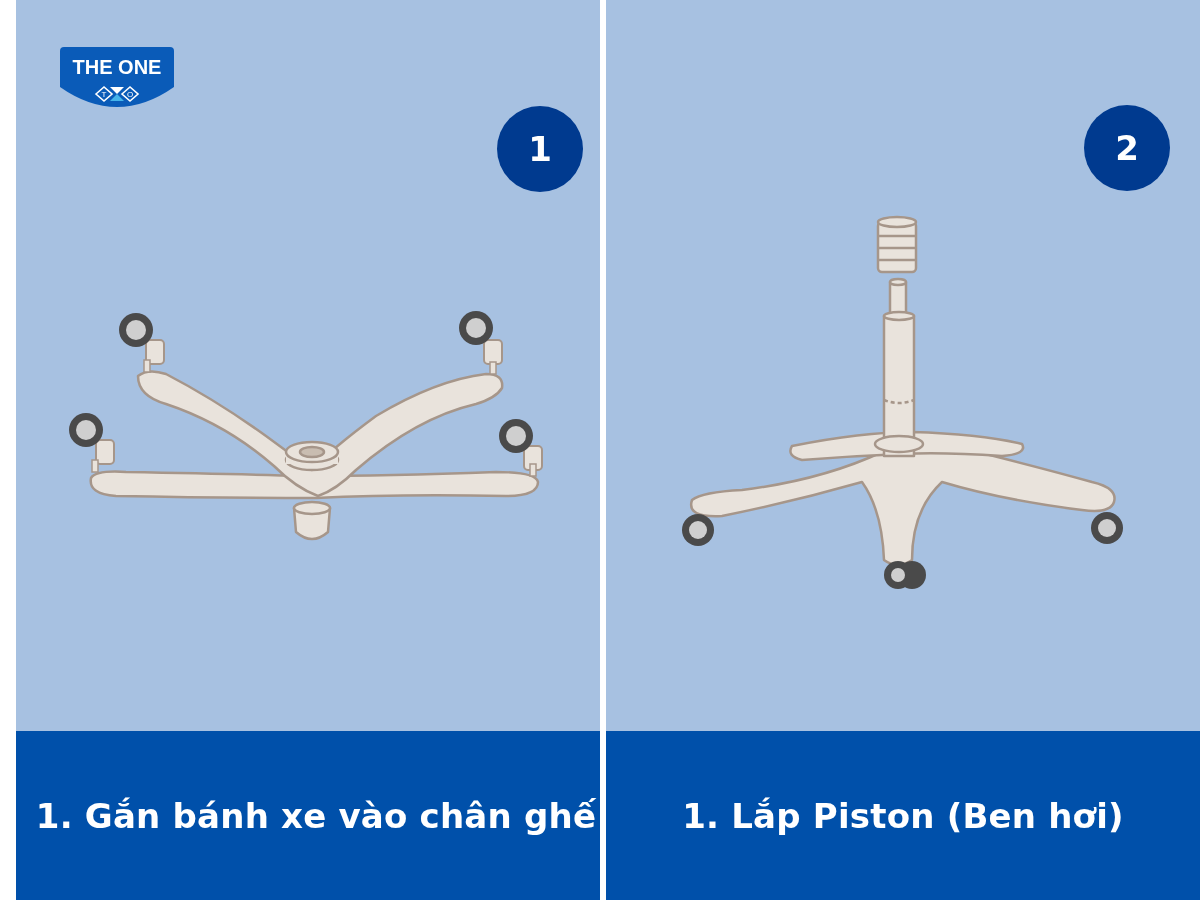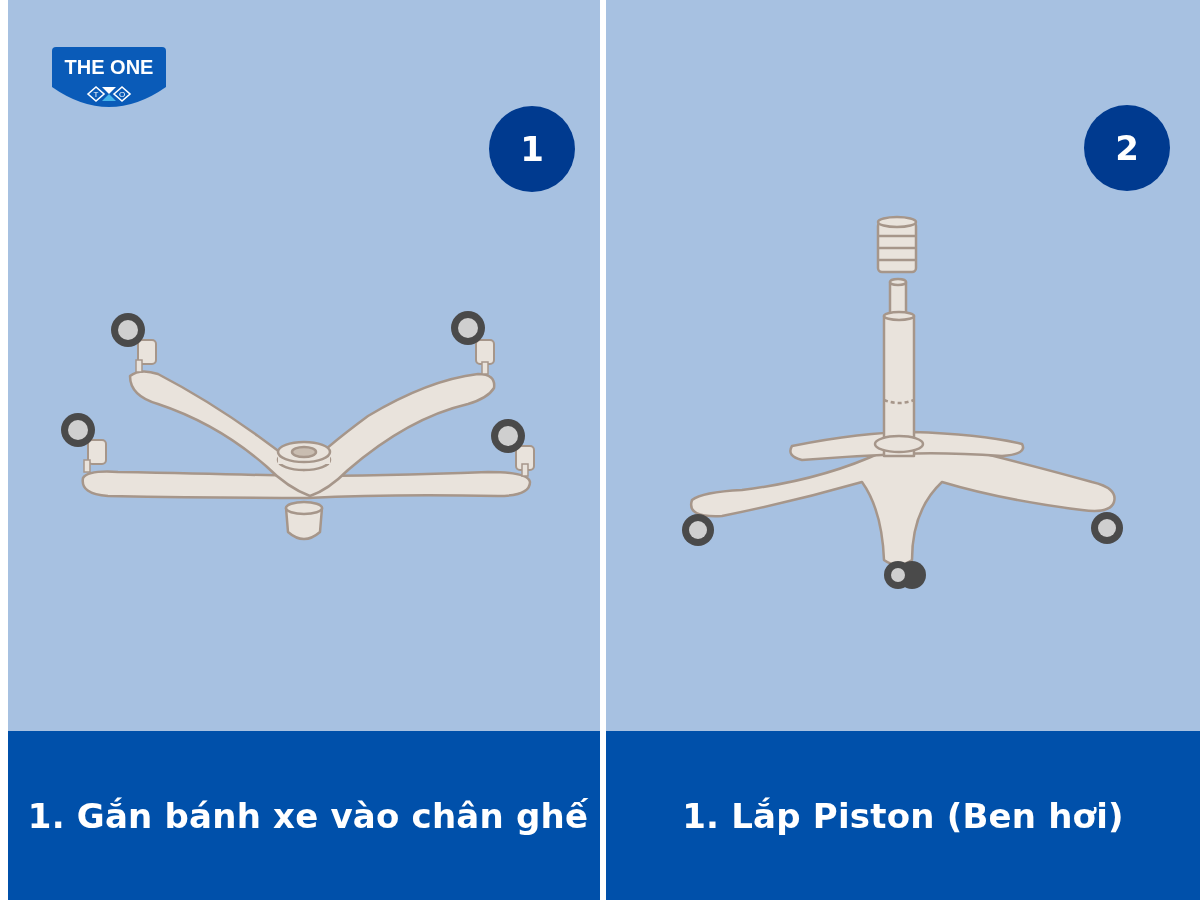--- a/index.html
+++ b/index.html
@@ -1,18 +1,18 @@
 <!DOCTYPE html>
 <html><head>
 <meta charset="utf-8">
 <style>
   html,body{margin:0;padding:0;}
   body{width:1200px;height:900px;position:relative;overflow:hidden;background:#fff;font-family:"DejaVu Sans","Liberation Sans",sans-serif;}
   .panel{position:absolute;top:0;height:900px;background:#a7c1e1;}
-  .panel.left{left:8px;width:600px;}
+  .panel.left{left:16px;width:600px;}
   .panel.right{left:606px;width:594px;}
   .divider{position:absolute;left:600px;top:0;width:6px;height:900px;background:#ffffff;}
   .caption{position:absolute;left:0;right:0;top:731px;height:169px;background:#0050aa;display:flex;align-items:center;justify-content:center;}
   .caption span{color:#fff;font-size:34px;font-weight:600;letter-spacing:0.2px;}
   .badge{position:absolute;width:86px;height:86px;border-radius:50%;background:#003a8f;display:flex;align-items:center;justify-content:center;color:#fff;font-size:34px;font-weight:bold;}
   .logo{position:absolute;left:44px;top:47px;width:114px;height:68px;}
   .illus{position:absolute;}
 </style>
 </head>
 <body>

